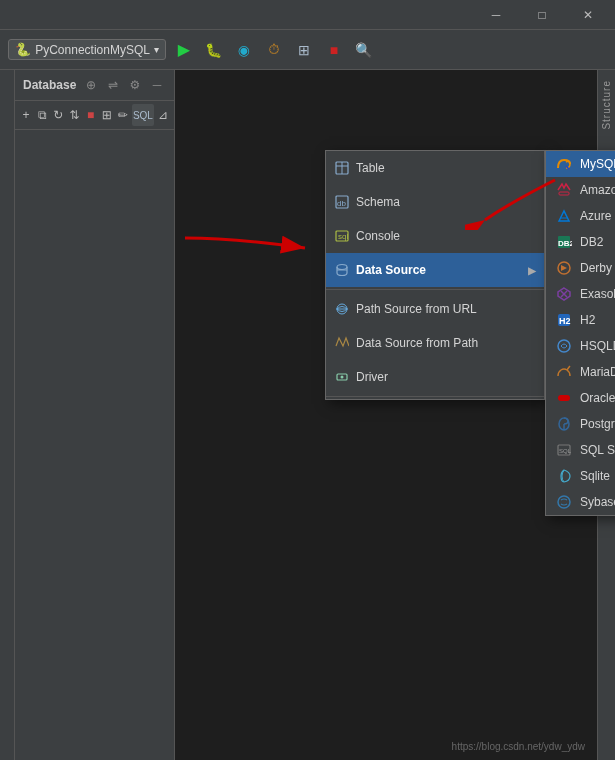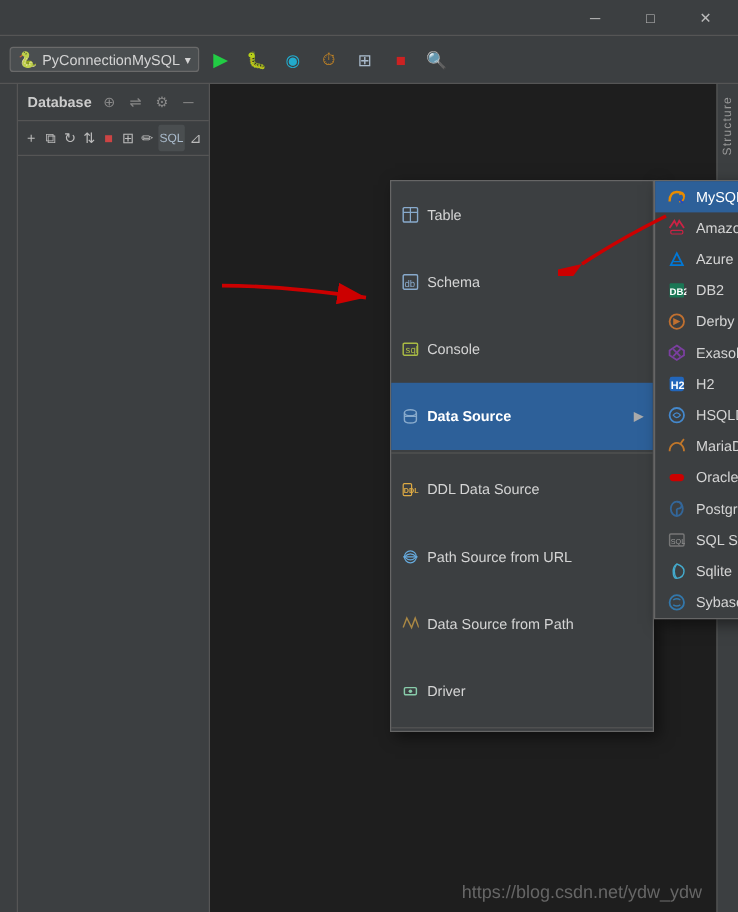--- a/index.html
+++ b/index.html
@@ -151,21 +151,21 @@
       left: 150px;
       width: 220px;
       background: #3c3f41;
       border: 1px solid #666;
       box-shadow: 4px 4px 12px rgba(0,0,0,0.5);
       z-index: 10;
     }
     .menu-item {
       display: flex;
       align-items: center;
-      padding: 20px 8px;
+      padding: 9px 8px;
       gap: 6px;
       cursor: pointer;
       font-size: 12px;
       color: #d4d4d4;
       position: relative;
     }
     .menu-item.highlighted { background: #2d6099; color: #fff; font-weight: bold; }
     .menu-icon {
       width: 16px;
       height: 16px;
@@ -205,21 +205,21 @@
       font-size: 12px;
       color: #d4d4d4;
     }
     .submenu-item.selected { background: #2d6099; color: #fff; }
 
     
     .watermark {
       position: absolute;
       bottom: 8px;
       right: 30px;
-      font-size: 15px;
+      font-size: 10px;
       color: #666;
     }
   </style>
 </head>
 <body>
 
 <div class="title-bar">
   <div class="title-bar-btn">─</div>
   <div class="title-bar-btn">□</div>
   <div class="title-bar-btn close">✕</div>
@@ -309,29 +309,20 @@
             <path d="M2 4v6c0 1.4 2.2 2.5 5 2.5s5-1.1 5-2.5V4" stroke="#88aacc" stroke-width="1.2" fill="none"></path>
             <line x1="2" y1="7" x2="12" y2="7" stroke="#88aacc" stroke-width="1"></line>
           </svg>
         </span>
         <span>Data Source</span>
         <span class="menu-arrow">▶</span>
       </div>
 
       <div class="menu-separator"></div>
 
-      <div class="menu-item">
-        <span class="menu-icon">
-          <svg width="14" height="14" viewBox="0 0 14 14">
-            <rect x="1" y="2" width="7" height="10" rx="1" stroke="#ddaa44" stroke-width="1" fill="none"></rect>
-            <text x="1.5" y="10" font-size="6" fill="#ddaa44" font-weight="bold">DDL</text>
-          </svg>
-        </span>
-        <span>DDL Data Source</span>
-      </div>
 
       <div class="menu-item">
         <span class="menu-icon">
           <svg width="14" height="14" viewBox="0 0 14 14">
             <path d="M2 7 Q7 2 12 7 Q7 12 2 7Z" stroke="#66aadd" stroke-width="1" fill="none"></path>
             <line x1="1" y1="7" x2="13" y2="7" stroke="#66aadd" stroke-width="1"></line>
             <ellipse cx="7" cy="7" rx="5" ry="5" stroke="#66aadd" stroke-width="1" fill="none"></ellipse>
           </svg>
         </span>
         <span>Path Source from URL</span>

